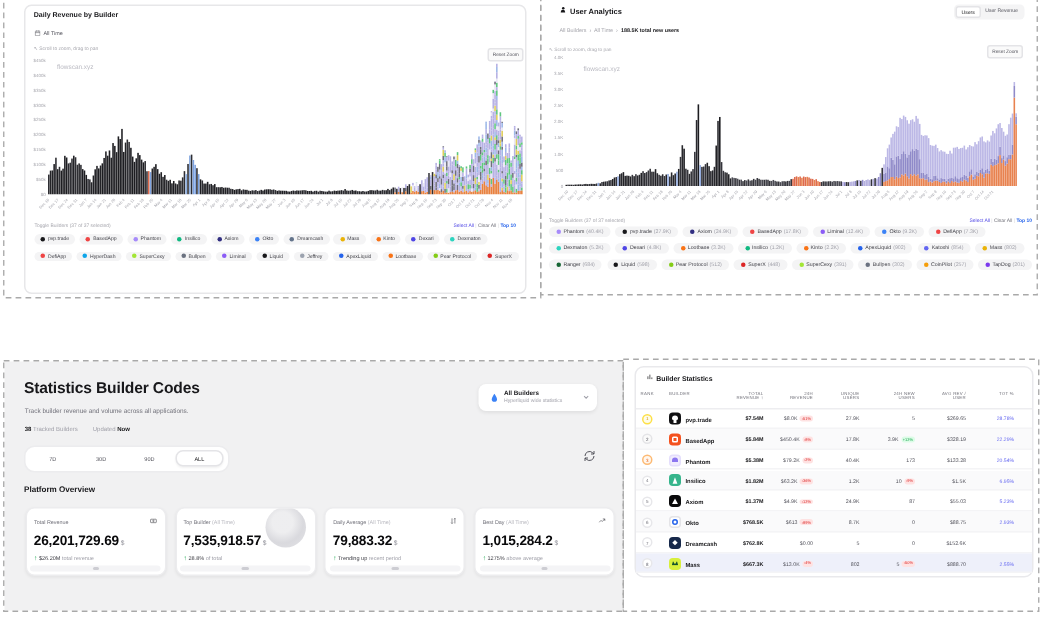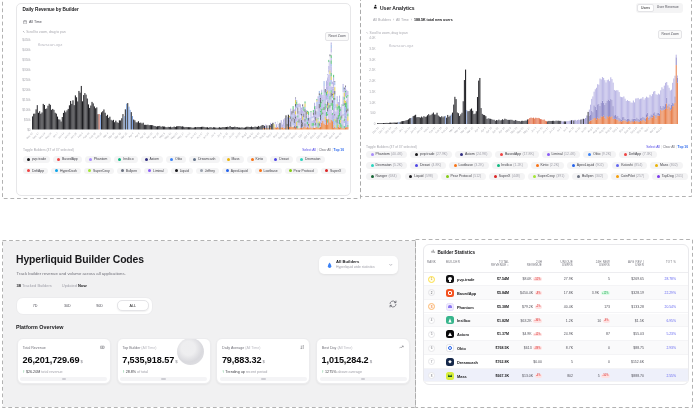--- a/index.html
+++ b/index.html
@@ -1470,21 +1470,21 @@
 <div class="abs lg2" style="left:366px; top:172.5px; white-space:nowrap;">
     <span class="chip"><span class="dot" style="background:#166534"></span>Ranger<span class="cnt">(684)</span></span>
     <span class="chip"><span class="dot" style="background:#18181b"></span>Liquid<span class="cnt">(598)</span></span>
     <span class="chip"><span class="dot" style="background:#84cc16"></span>Pear Protocol<span class="cnt">(512)</span></span>
     <span class="chip"><span class="dot" style="background:#dc2626"></span>SuperX<span class="cnt">(448)</span></span>
     <span class="chip"><span class="dot" style="background:#a3e635"></span>SuperCexy<span class="cnt">(391)</span></span>
     <span class="chip"><span class="dot" style="background:#6b7280"></span>Bullpen<span class="cnt">(302)</span></span>
     <span class="chip"><span class="dot" style="background:#f59e0b"></span>CoinPilot<span class="cnt">(257)</span></span>
     <span class="chip"><span class="dot" style="background:#7c3aed"></span>TapDog<span class="cnt">(201)</span></span>
   </div>
-<div class="abs" style="left:16px; top:254px; font-size:10.4px; font-weight:600; color:#18181b; letter-spacing:-0.1px;">Hyperliquid Builder Codes</div>
+<div class="abs" style="left:16px; top:254px; font-size:10.4px; font-weight:600; color:#18181b; letter-spacing:-0.1px;">Statistics Builder Codes</div>
 <div class="abs" style="left:16.5px; top:271px; font-size:4.3px; color:#71717a;">Track builder revenue and volume across all applications.</div>
 <div class="abs" style="left:16.5px; top:282.5px; font-size:4px; color:#a1a1aa;"><span style="color:#18181b;font-weight:bold">38</span> Tracked Builders &nbsp;&nbsp;&nbsp;&nbsp;&nbsp;&nbsp;&nbsp; Updated <span style="color:#18181b;font-weight:bold">Now</span></div>
 <div class="abs" style="left:319px; top:255.5px; width:79px; height:18px; background:#fff; border-radius:5px; box-shadow:0 1px 2.5px rgba(0,0,0,.07);">
 <svg class="abs" style="left:7.5px; top:6px" width="5.2" height="6.2" viewBox="0 0 24 28" fill="#3b82f6">
       <path d="M12 2 C12 2 4 13 4 19 a8 8 0 0 0 16 0 C20 13 12 2 12 2z"></path>
     </svg>
 <div class="abs" style="left:17px; top:3.5px; font-size:4.2px; font-weight:bold; color:#18181b;">All Builders</div>
 <div class="abs" style="left:17px; top:9.8px; font-size:3.4px; color:#a1a1aa;">Hyperliquid wide statistics</div>
 <svg class="abs" style="left:69px; top:6.5px" width="5.5" height="5.5" viewBox="0 0 24 24" fill="none" stroke="#a1a1aa" stroke-width="3">
       <polyline points="6 9 12 15 18 9"></polyline>

